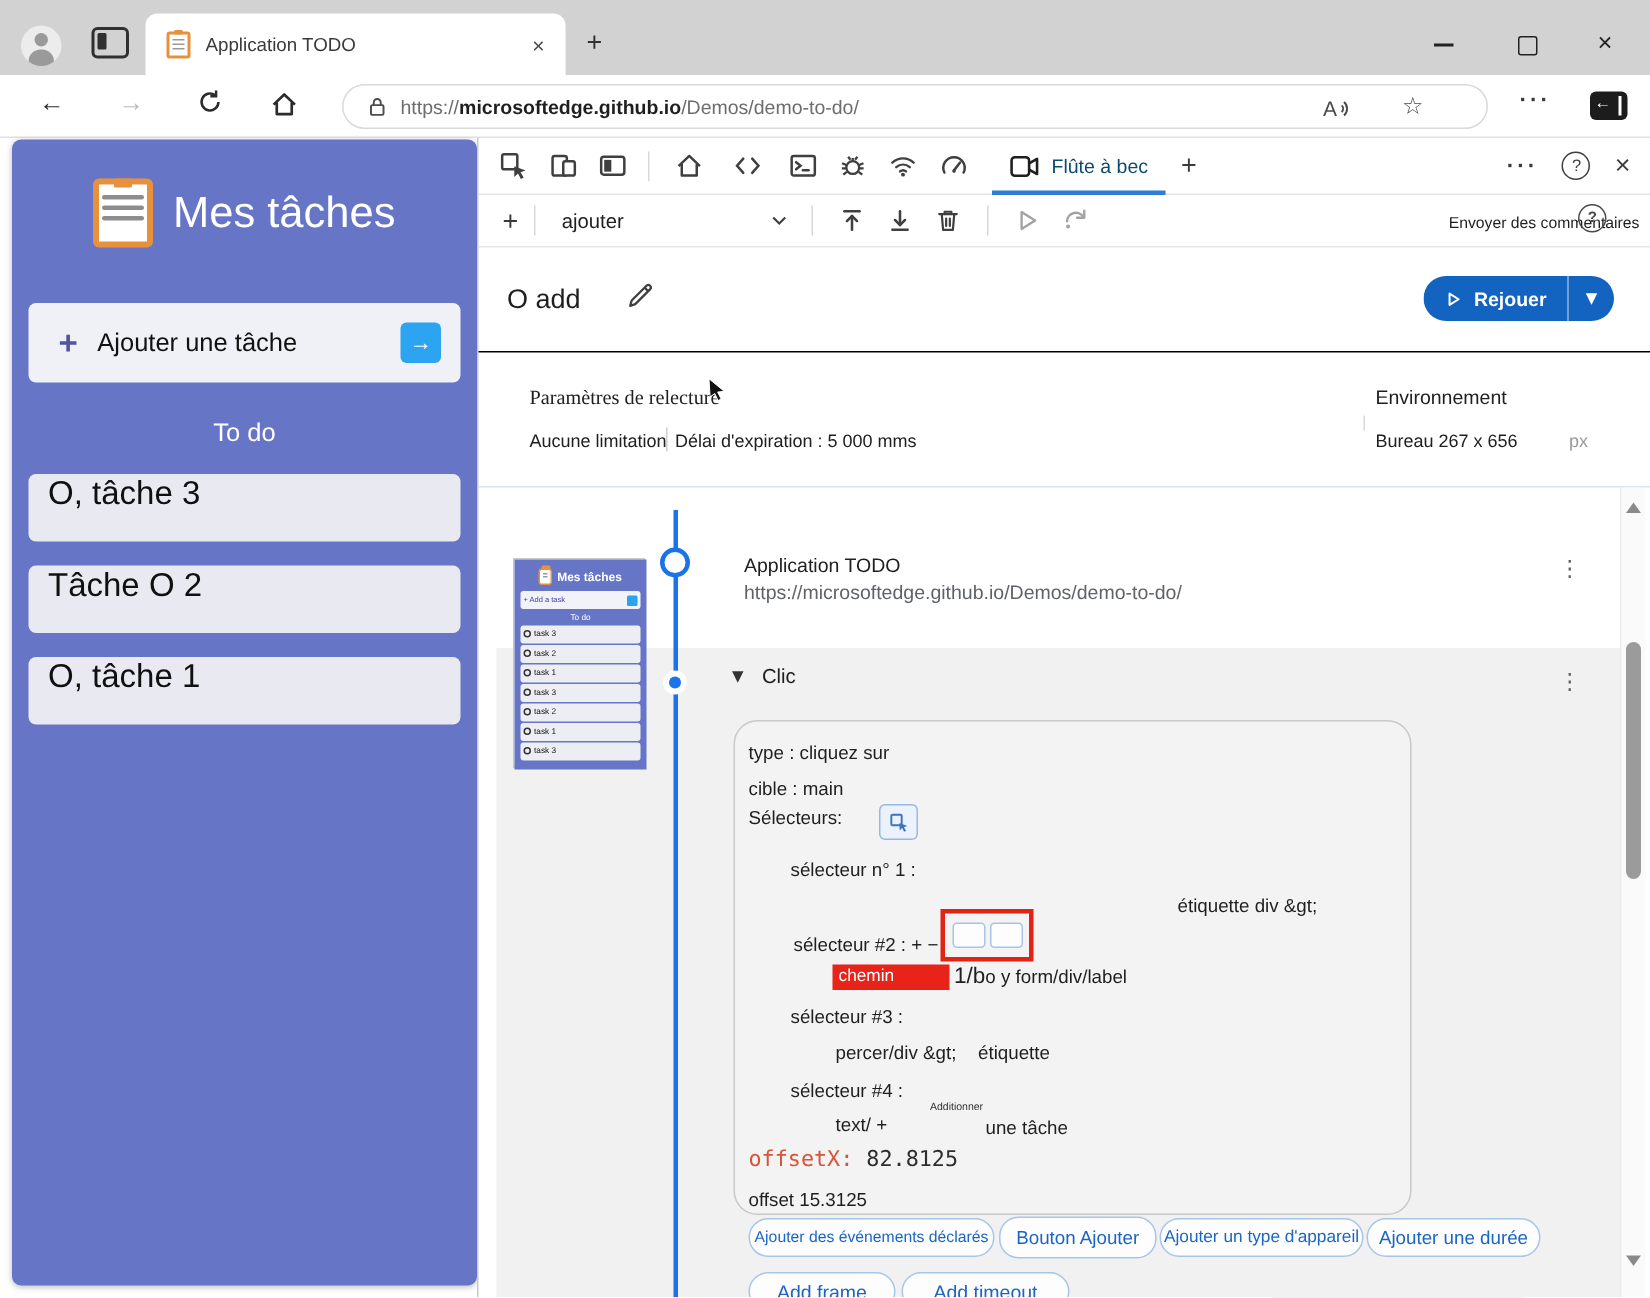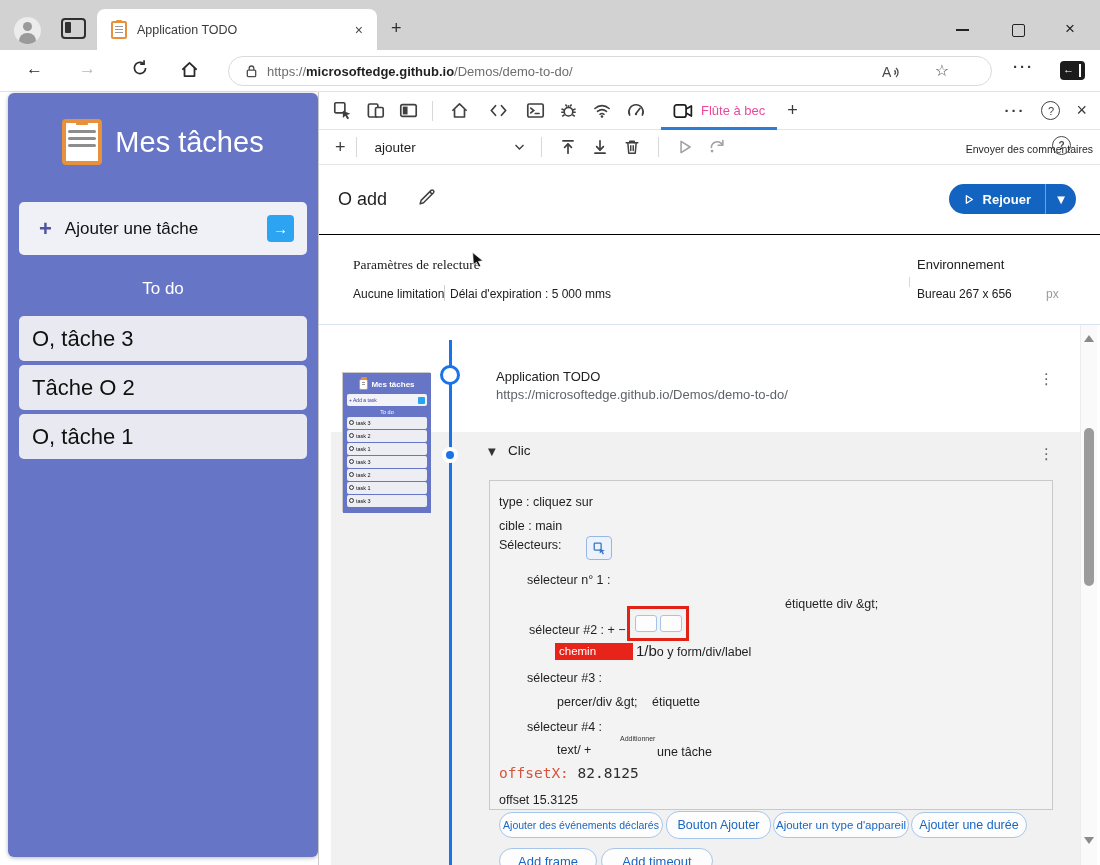--- a/index.html
+++ b/index.html
@@ -22,42 +22,42 @@
   .clip-lg:before{width:12px;height:6px;top:-4px;}
   .clip-lg .l{height:3px;background:#8d8d8d;border-radius:2px;}
   
   .navbar{position:absolute;left:0;top:50px;width:1100px;height:42px;background:#fff;border-bottom:1px solid #e2e2e2;box-sizing:border-box;}
   .navic{font-size:17px;color:#2b2b2b;}
   .urlpill{position:absolute;left:228px;top:6px;width:764px;height:30px;border:1px solid #dadada;border-radius:15px;background:#fff;box-sizing:border-box;display:flex;align-items:center;}
   .url{font-size:13px;color:#6d6d6d;white-space:nowrap;}
   .url b{color:#1f1f1f;font-weight:700;}
   
   .todo-panel{position:absolute;left:8px;top:1px;width:310px;height:764px;background:#6775c6;border-radius:6px;box-shadow:0 1px 4px rgba(0,0,0,.28);overflow:hidden;}
-  .task{height:45px;margin:0 11px 4px 11px;background:#e9eaf1;border-radius:5px;display:flex;align-items:center;padding-left:13px;font-size:22px;color:#101010;}
+  .task{height:45px;margin:0 11px 16px 11px;background:#e9eaf1;border-radius:5px;display:flex;padding-left:13px;font-size:22px;color:#101010;}
   
   .devtools{position:absolute;left:318px;top:0;width:782px;height:773px;background:#fff;border-left:1px solid #c9c9c9;box-sizing:border-box;}
   .dt-tabs{position:absolute;left:0;top:0;width:782px;height:38px;border-bottom:1px solid #e4e4e4;box-sizing:border-box;display:flex;align-items:center;}
   .dt-toolbar{position:absolute;left:0;top:38px;width:782px;height:35px;border-bottom:1px solid #e6e6e6;box-sizing:border-box;display:flex;align-items:center;}
   .dt-header{position:absolute;left:0;top:73px;width:782px;height:70px;border-bottom:1px solid #000000;box-sizing:border-box;}
   .dt-settings{position:absolute;left:0;top:143px;width:782px;height:90px;border-bottom:1px solid #d8e4f5;box-sizing:border-box;}
   .dt-timeline{position:absolute;left:0;top:233px;width:782px;height:540px;overflow:hidden;}
   .sep{width:1px;height:20px;background:#d8d8d8;}
   .dtic{margin:0 7px;}
-  .active-tab{height:38px;display:flex;align-items:center;gap:8px;padding:0 12px;box-shadow:inset 0 -3px 0 #2e7cd6;font-size:13px;color:#ec4899;}
+  .active-tab{height:38px;display:flex;align-items:center;gap:8px;padding:0 12px;box-shadow:inset 0 -3px 0 #2e7cd6;font-size:13px;color:#0c4a6e;}
   .kebab{font-family:"DejaVu Sans",sans-serif;font-size:15px;color:#5f6368;}
   .pill-btn{display:flex;align-items:center;justify-content:center;background:#fdfdfe;border:1px solid #a6c5ea;border-radius:13px;color:#1a66c2;box-sizing:border-box;white-space:nowrap;}
   .perf-pill{height:28px;border-radius:14px;display:flex;align-items:center;gap:7px;padding:0 13px;border:1px solid #a3c3ea;color:#1a66c2;font-size:12.5px;background:#fff;}
   .replay-group{display:flex;height:30px;border-radius:15px;overflow:hidden;}
   .replay-main{display:flex;align-items:center;gap:8px;background:#1363c1;color:#fff;font-size:13px;font-weight:700;padding:0 14px;}
   .replay-caret{width:30px;background:#1363c1;border-left:1px solid rgba(255,255,255,.4);display:flex;align-items:center;justify-content:center;color:#fff;font-size:10px;font-family:"DejaVu Sans",sans-serif;}
   .s12{font-size:12px;color:#202020;}
   .s13{font-size:13px;color:#202020;}
   .gray-section{position:absolute;left:12px;top:107px;width:749px;height:433px;background:#f1f1f1;}
   .blue-line{position:absolute;left:130px;top:15px;width:3px;height:525px;background:#1a73e8;}
-  .detailbox{position:absolute;left:170px;top:155px;width:564px;height:330px;background:#f3f3f3;border:1px solid #c9c9c9;border-radius:0;box-sizing:border-box;}
+  .detailbox{position:absolute;left:170px;top:155px;width:452px;height:330px;background:#f3f3f3;border:1px solid #c9c9c9;border-radius:16px;box-sizing:border-box;}
   .dtext{position:absolute;font-size:12.5px;color:#1f1f1f;white-space:nowrap;}
   .mini{position:absolute;left:0;top:0;width:88px;height:140px;background:#6775c6;overflow:hidden;}
   .mini-task{height:11.5px;margin:0 4px 1.5px 4px;background:#eceef4;border-radius:2px;display:flex;align-items:center;gap:2px;padding-left:2px;}
   .ring{width:5px;height:5px;border:1px solid #333;border-radius:50%;box-sizing:border-box;flex:none;}
   .mini-label{font-size:5.5px;color:#111;white-space:nowrap;}
   .tri-up{width:0;height:0;border-left:5px solid transparent;border-right:5px solid transparent;border-bottom:7px solid #8a8a8a;}
   .tri-down{width:0;height:0;border-left:5px solid transparent;border-right:5px solid transparent;border-top:7px solid #8a8a8a;}
 </style>
 </head>
 <body>

